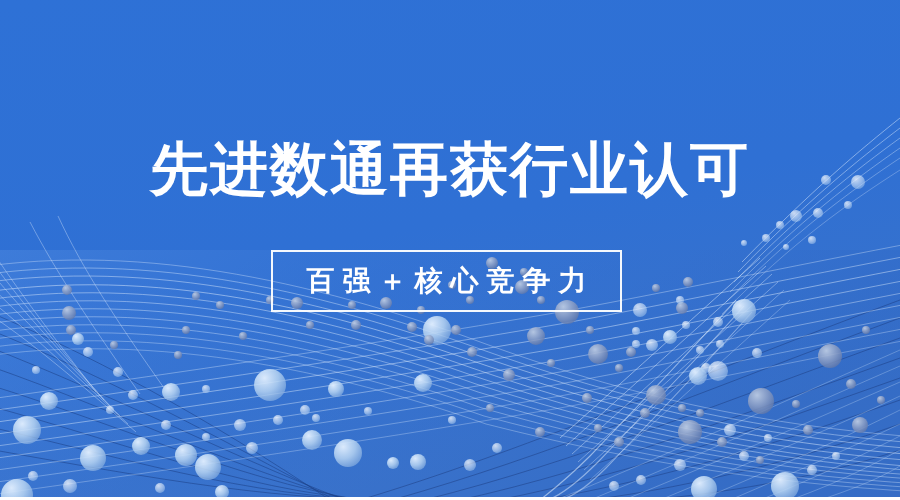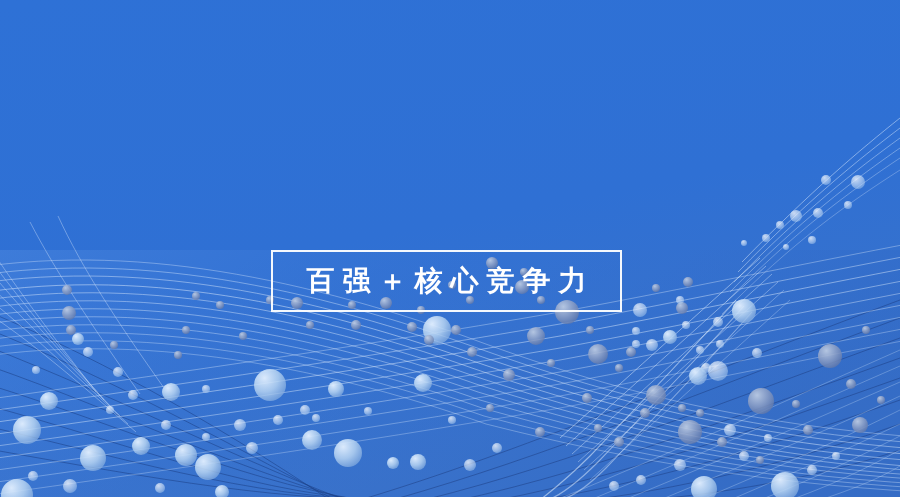--- a/index.html
+++ b/index.html
@@ -350,20 +350,21 @@
         <circle cx="700" cy="350" r="4" fill="url(#bubPale)"></circle>
         <circle cx="718" cy="371" r="10" fill="url(#bubPale)"></circle>
         <circle cx="636" cy="331" r="4" fill="url(#bubPale)"></circle>
         <circle cx="640" cy="310" r="7" fill="url(#bubPale)"></circle>
         <circle cx="686" cy="325" r="4" fill="url(#bubPale)"></circle>
       </g>
     </g>
   </svg>
 
   <div id="content">
+    <div id="main-title">先进数通再获行业认可</div>
 
     <div id="subtitle-box">
       <span id="subtitle-text">百强＋核心竞争力</span>
     </div>
   </div>
 
   <div id="bottom-strip"></div>
 </div>
 
 </body></html>

